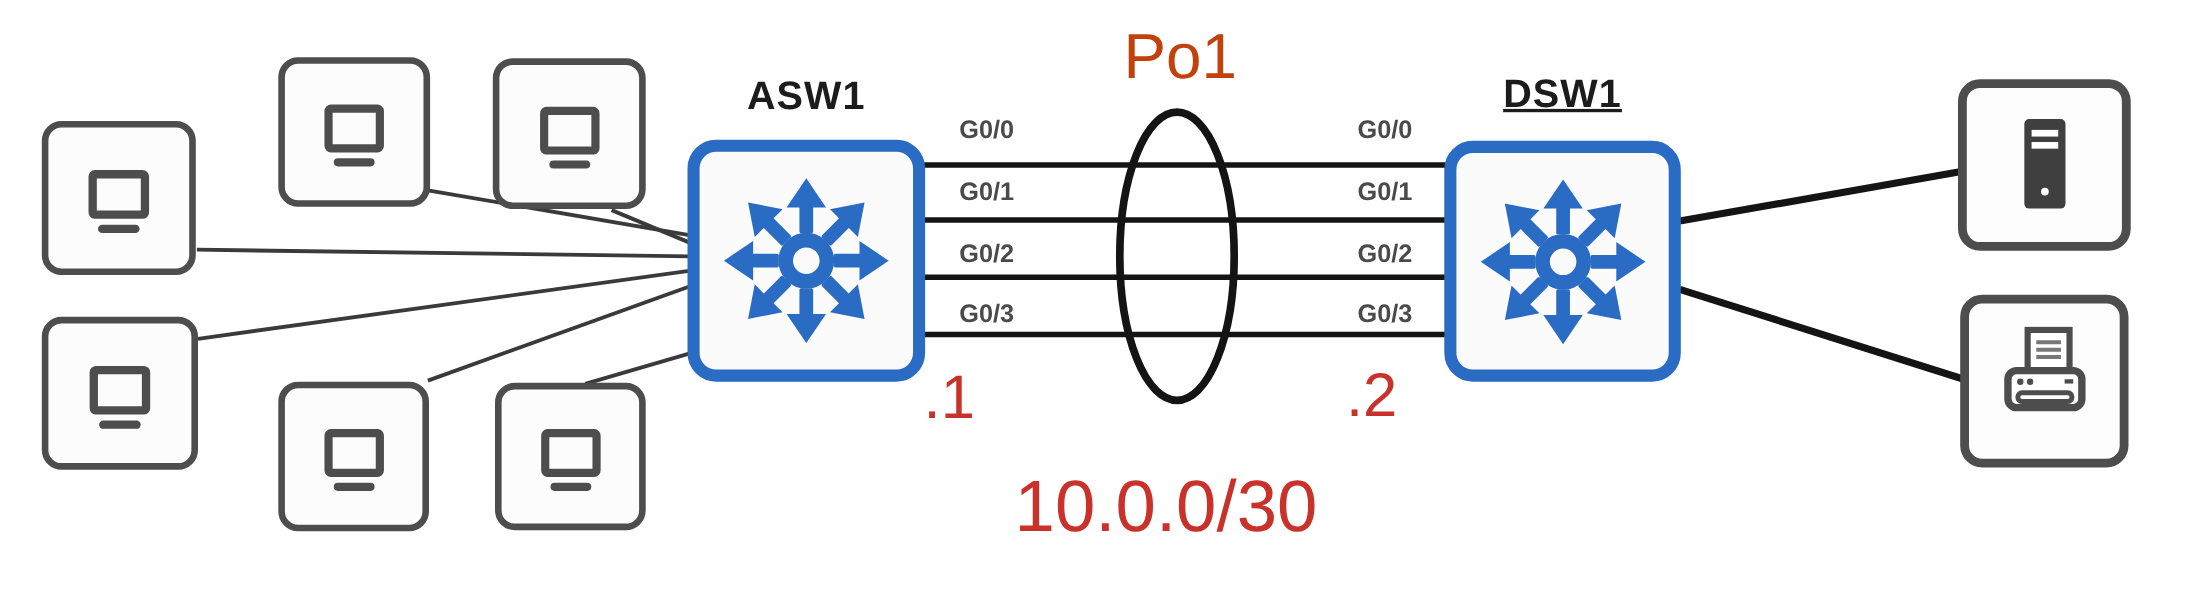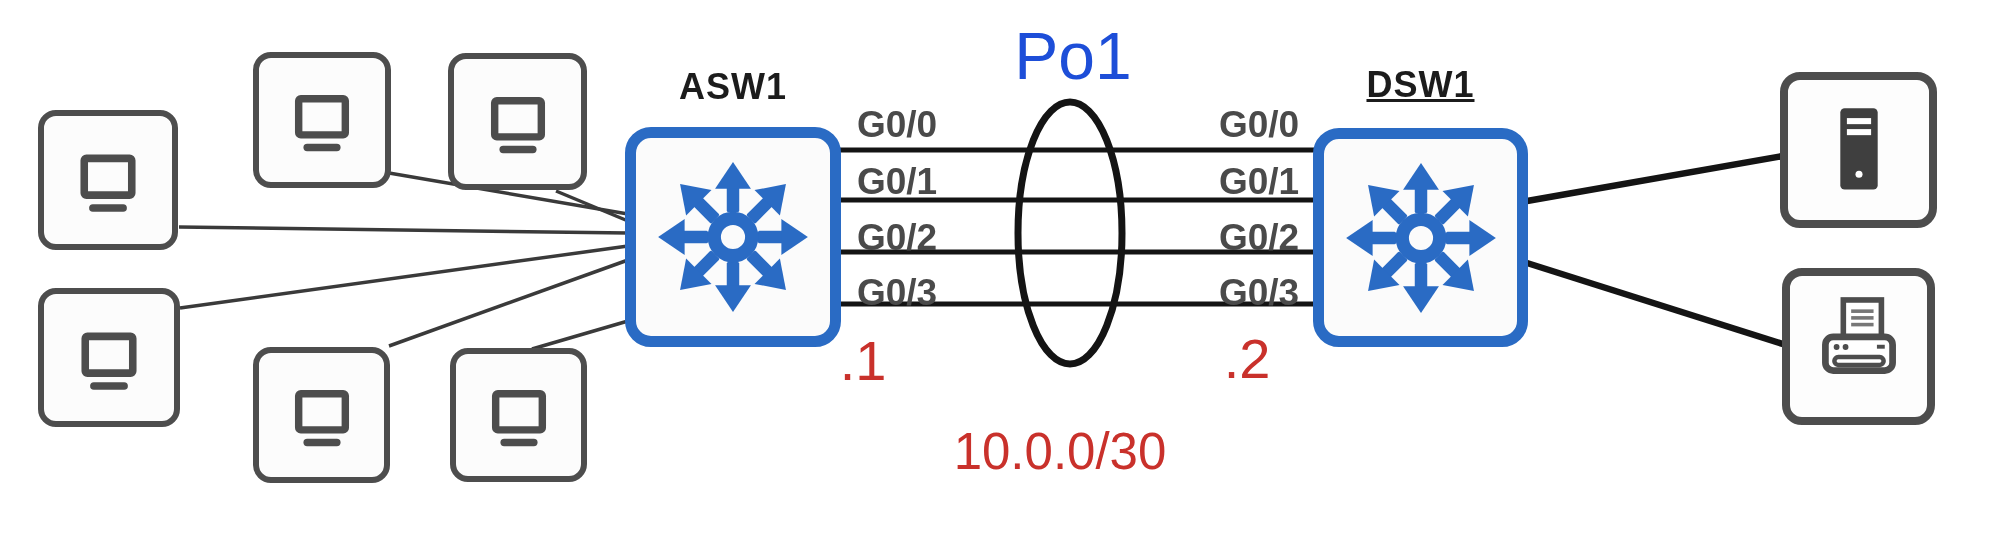--- a/index.html
+++ b/index.html
@@ -13,25 +13,25 @@
     border:6px solid #4d4d4d;border-radius:18px;background:#fcfcfc;
   }
   .switch-box{
     border:11px solid #2a6bc4;border-radius:26px;background:#fbfbfb;
   }
   .device-box{
     border:8px solid #4d4d4d;border-radius:20px;background:#fdfdfd;
   }
   .label{position:absolute;z-index:3;text-align:center;white-space:nowrap;}
   .switch-name{font-size:36px;font-weight:600;color:#1c1c1c;letter-spacing:1px;}
-  .po-label{font-size:66px;font-weight:500;color:#1d4ed8;}
-  .port-label{font-size:37px;font-weight:700;color:#4a4a4a;}
+  .po-label{font-size:58px;font-weight:500;color:#c2410c;}
+  .port-label{font-size:23px;font-weight:700;color:#4a4a4a;}
   .red-label{color:#c9312b;font-weight:400;}
   .ip-suffix{font-size:56px;}
-  .subnet{font-size:51px;}
+  .subnet{font-size:66px;}
 </style>
 </head>
 <body>
 
 <div class="canvas">
 
   <svg class="wires" width="2000" height="535" viewBox="0 0 2000 535">
 
     <g stroke="#3a3a3a" stroke-width="3.5">
       <line x1="389" y1="173" x2="628" y2="214"></line>

